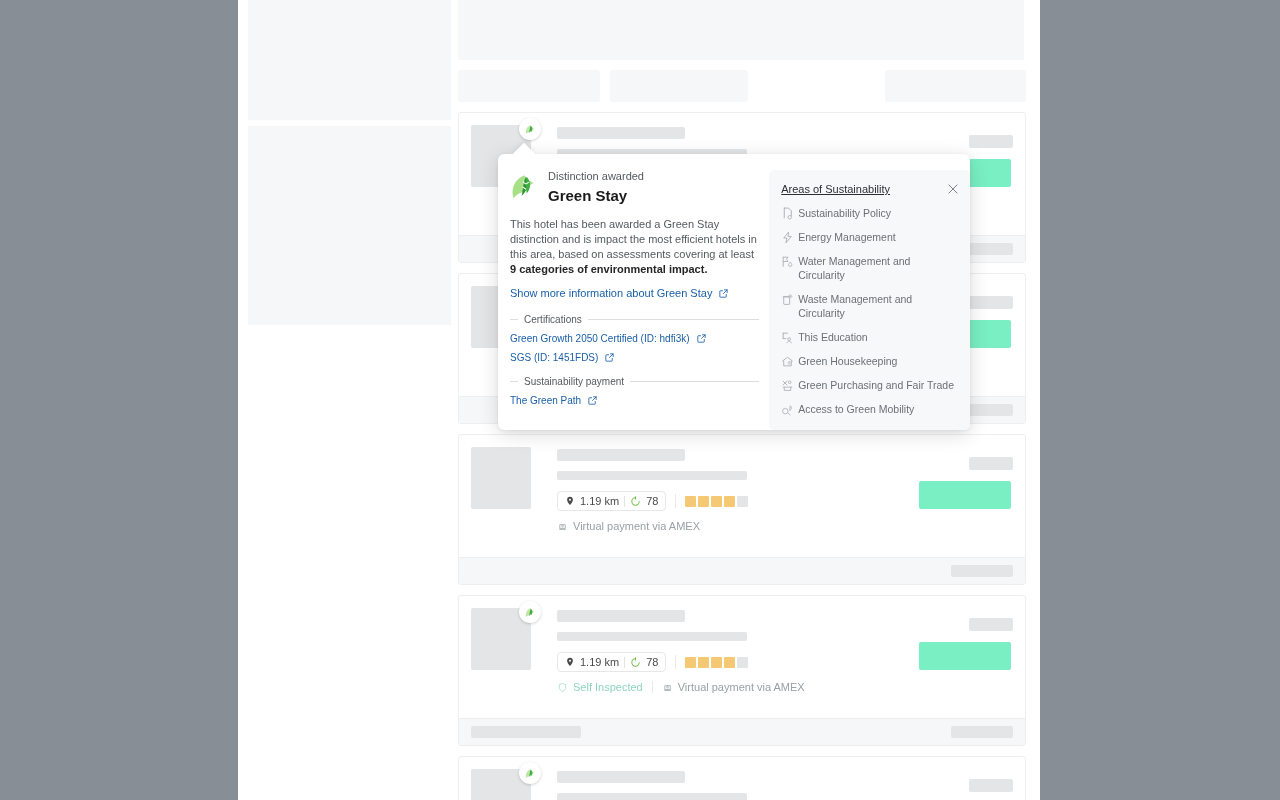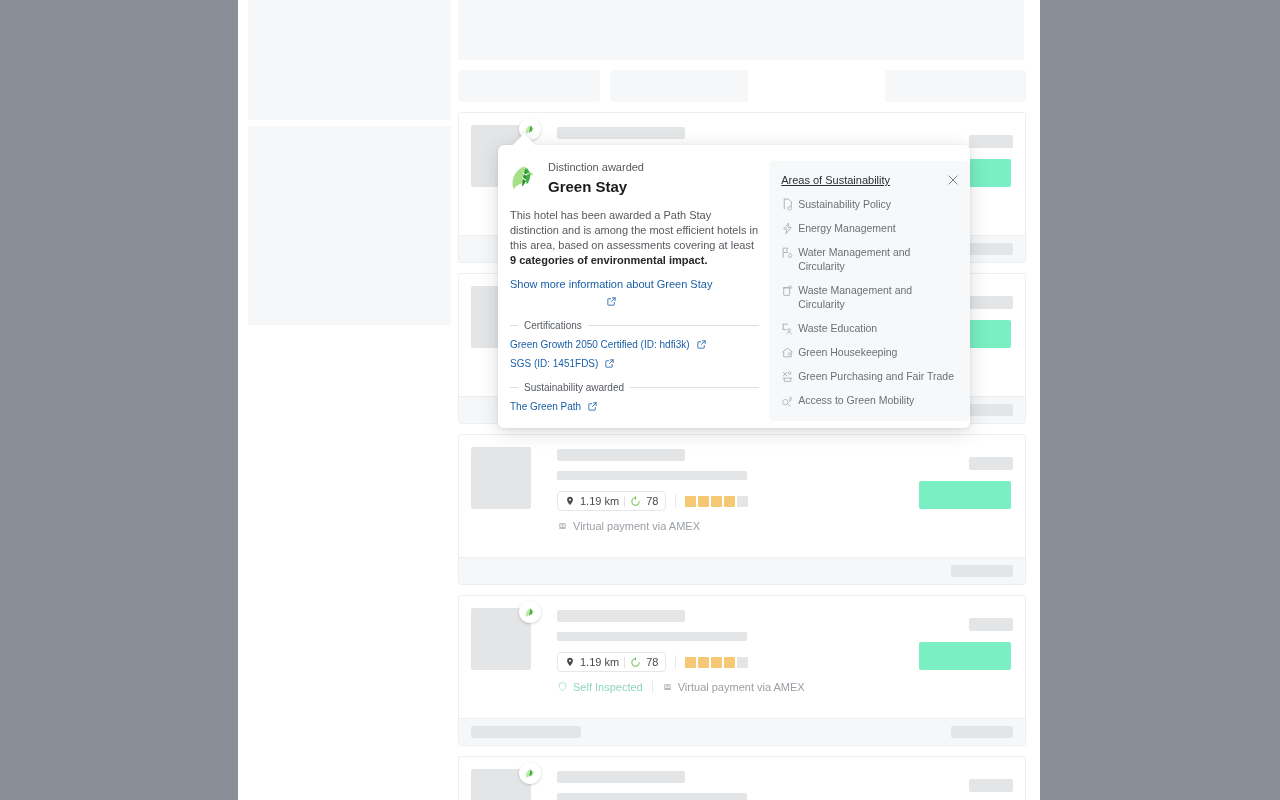--- a/index.html
+++ b/index.html
@@ -55,57 +55,57 @@
     padding:2px 7px;background:#fff;
     font-size:11px;color:#4a4a4a;line-height:14px;
   }
   .pill .divider{width:1px;height:11px;background:#e2e3e5;}
   .stars{display:flex;gap:2px;align-items:center;}
   .star{width:11px;height:11px;background:#f5c873;border-radius:1px;}
   .star.off{background:#e4e5e7;}
   .meta-sep{width:1px;height:14px;background:#e8e9eb;}
 
   .tags-row{display:flex;align-items:center;gap:9px;margin-top:9px;font-size:11px;color:#9aa0a6;}
-  .tag{display:inline-flex;align-items:flex-start;gap:5px;}
+  .tag{display:inline-flex;align-items:flex-end;gap:5px;}
   .tag.green{color:#8fd4c0;}
   .tag-sep{width:1px;height:12px;background:#e8e9eb;}
 
   .right-col{position:absolute;right:12px;top:22px;width:94px;}
   .price-sk{width:44px;height:13px;background:#e4e5e7;border-radius:2px;margin-left:auto;}
   .cta{width:92px;height:28px;background:#7aefc4;border-radius:2px;margin-top:11px;}
 
   .card-foot{
     background:#f6f7f8;border-top:1px solid #eceef0;
     height:26px;position:relative;
   }
   .foot-left{position:absolute;left:12px;top:7px;width:110px;height:12px;background:#e4e5e7;border-radius:2px;}
   .foot-right{position:absolute;right:12px;top:7px;width:62px;height:12px;background:#e4e5e7;border-radius:2px;}
 
   
   .popover{
-    position:absolute;left:498px;top:145px;width:472px;
+    position:absolute;left:498px;top:154px;width:472px;
     background:#ffffff;border-radius:6px;
     box-shadow:0 4px 20px rgba(0,0,0,.14), 0 1px 4px rgba(0,0,0,.07);
     z-index:50;display:flex;padding:16px 0 0 0;
   }
   .pop-arrow{
     position:absolute;left:18px;top:-8px;width:16px;height:16px;
     background:#fff;transform:rotate(45deg);
     box-shadow:-2px -2px 5px rgba(0,0,0,.05);
   }
   .pop-left{width:262px;padding:0 0 16px 12px;position:relative;z-index:2;}
   .pop-head{display:flex;align-items:flex-start;gap:8px;}
   .pop-logo{width:30px;height:30px;flex:none;margin-top:1px;}
   .pop-eyebrow{font-size:11px;color:#55595e;line-height:13px;}
   .pop-title{font-size:15px;font-weight:bold;color:#1a1a1a;line-height:19px;margin-top:3px;}
   .pop-desc{font-size:11px;color:#55595e;line-height:15px;margin-top:12px;}
   .pop-desc b{color:#262626;font-weight:bold;}
   .pop-link{
     display:inline-flex;align-items:center;gap:6px;
-    font-size:11px;color:#1a5fa8;margin-top:10px;text-decoration:none;cursor:pointer;flex-direction:column;
+    font-size:11px;color:#1a5fa8;margin-top:10px;text-decoration:none;cursor:pointer;
   }
   .fieldset{margin-top:13px;}
   .fs-legend{
     display:flex;align-items:center;gap:6px;
     font-size:10px;color:#55595e;white-space:nowrap;
   }
   .fs-legend .dash{width:8px;height:1px;background:#dcdee0;flex:none;}
   .fs-legend .rule{flex:1;height:1px;background:#dcdee0;}
   .fs-item{display:flex;align-items:center;gap:6px;font-size:10px;color:#1a5fa8;margin-top:8px;cursor:pointer;}
 
@@ -376,21 +376,21 @@
           <path d="M17.8 6c4.5 4.5 5 12 0 18-1-7.5-.5-12 0-18z" fill="#3fae43"></path>
           <path d="M17 14l-3.2-2.4M17 19.5l-3.6-2.6M17 14l3-2.2" stroke="#ffffff" stroke-width="1.1" fill="none"></path>
         </svg>
         <div>
           <div class="pop-eyebrow">Distinction awarded</div>
           <div class="pop-title">Green Stay</div>
         </div>
       </div>
 
       <div class="pop-desc">
-        <span>This hotel has been awarded a Path Stay distinction and is among the most efficient hotels in this area, based on assessments covering at least </span><b>9 categories of environmental impact.</b>
+        <span>This hotel has been awarded a Green Stay distinction and is impact the most efficient hotels in this area, based on assessments covering at least </span><b>9 categories of environmental impact.</b>
       </div>
 
       <a class="pop-link">
         <span>Show more information about Green Stay</span>
         <svg viewBox="0 0 24 24" width="11" height="11">
           <path d="M14 4h6v6M20 4l-8 8" stroke="#1a5fa8" stroke-width="1.8" fill="none" stroke-linecap="round"></path>
           <path d="M18 14v5a1 1 0 01-1 1H5a1 1 0 01-1-1V7a1 1 0 011-1h5" stroke="#1a5fa8" stroke-width="1.8" fill="none" stroke-linecap="round"></path>
         </svg>
       </a>
 
@@ -412,21 +412,21 @@
           <svg viewBox="0 0 24 24" width="11" height="11">
             <path d="M14 4h6v6M20 4l-8 8" stroke="#1a5fa8" stroke-width="1.8" fill="none" stroke-linecap="round"></path>
             <path d="M18 14v5a1 1 0 01-1 1H5a1 1 0 01-1-1V7a1 1 0 011-1h5" stroke="#1a5fa8" stroke-width="1.8" fill="none" stroke-linecap="round"></path>
           </svg>
         </div>
       </div>
 
       <div class="fieldset">
         <div class="fs-legend">
           <span class="dash"></span>
-          <span>Sustainability awarded</span>
+          <span>Sustainability payment</span>
           <span class="rule"></span>
         </div>
         <div class="fs-item">
           <span>The Green Path</span>
           <svg viewBox="0 0 24 24" width="11" height="11">
             <path d="M14 4h6v6M20 4l-8 8" stroke="#1a5fa8" stroke-width="1.8" fill="none" stroke-linecap="round"></path>
             <path d="M18 14v5a1 1 0 01-1 1H5a1 1 0 01-1-1V7a1 1 0 011-1h5" stroke="#1a5fa8" stroke-width="1.8" fill="none" stroke-linecap="round"></path>
           </svg>
         </div>
       </div>
@@ -474,21 +474,21 @@
         <span class="area-lbl">Waste Management and Circularity</span>
       </div>
 
       <div class="area">
         <svg class="area-ico" viewBox="0 0 24 24">
           <path d="M4 4h8M4 4v10" stroke="#6b7075" stroke-width="1.7" fill="none" stroke-linecap="round"></path>
           <path d="M4 14h5" stroke="#6b7075" stroke-width="1.7" stroke-linecap="round"></path>
           <circle cx="15" cy="15" r="2.6" stroke="#6b7075" stroke-width="1.5" fill="none"></circle>
           <path d="M11 22c.7-2.2 2.2-3.3 4-3.3S18.3 19.8 19 22" stroke="#6b7075" stroke-width="1.5" fill="none" stroke-linecap="round"></path>
         </svg>
-        <span class="area-lbl">Waste Education</span>
+        <span class="area-lbl">This Education</span>
       </div>
 
       <div class="area">
         <svg class="area-ico" viewBox="0 0 24 24">
           <path d="M3 11l9-7 9 7" stroke="#6b7075" stroke-width="1.6" fill="none" stroke-linecap="round"></path>
           <path d="M5 10v10h14V10" stroke="#6b7075" stroke-width="1.6" fill="none"></path>
           <path d="M16 17c-2 0-3-1-3-2.5S14.5 12 16.5 12c.5 2 .3 4-0.5 5z" stroke="#6b7075" stroke-width="1.3" fill="none"></path>
         </svg>
         <span class="area-lbl">Green Housekeeping</span>
       </div>

